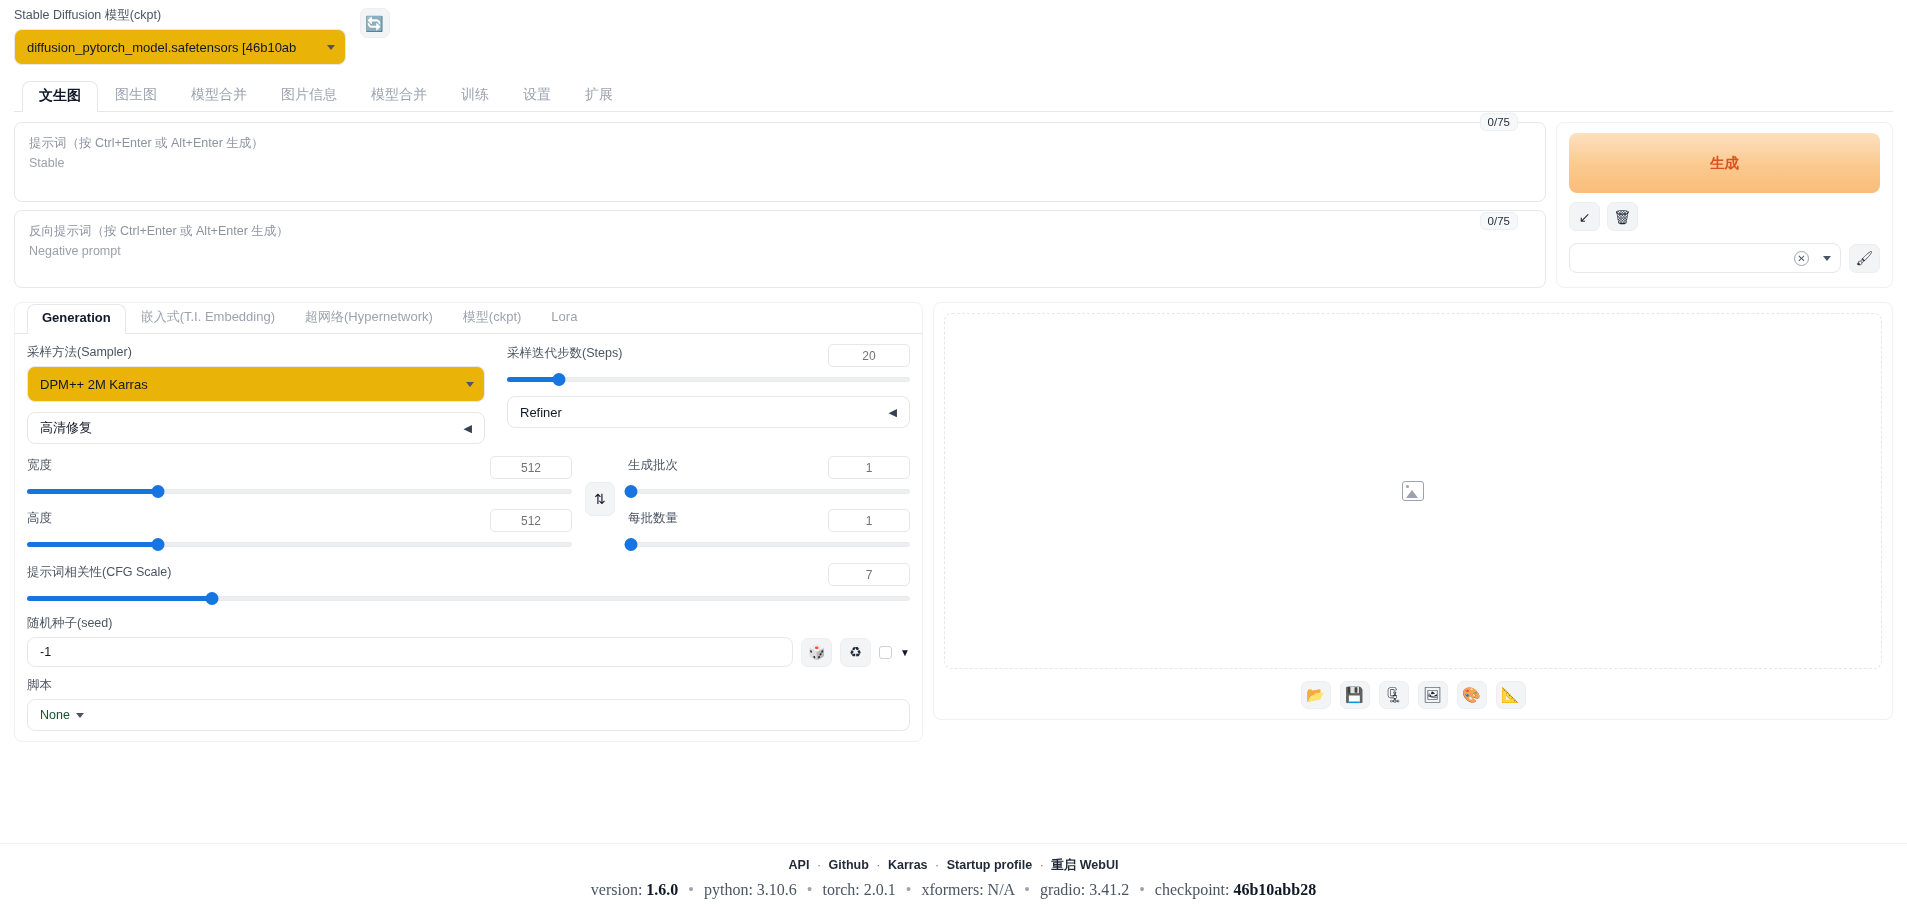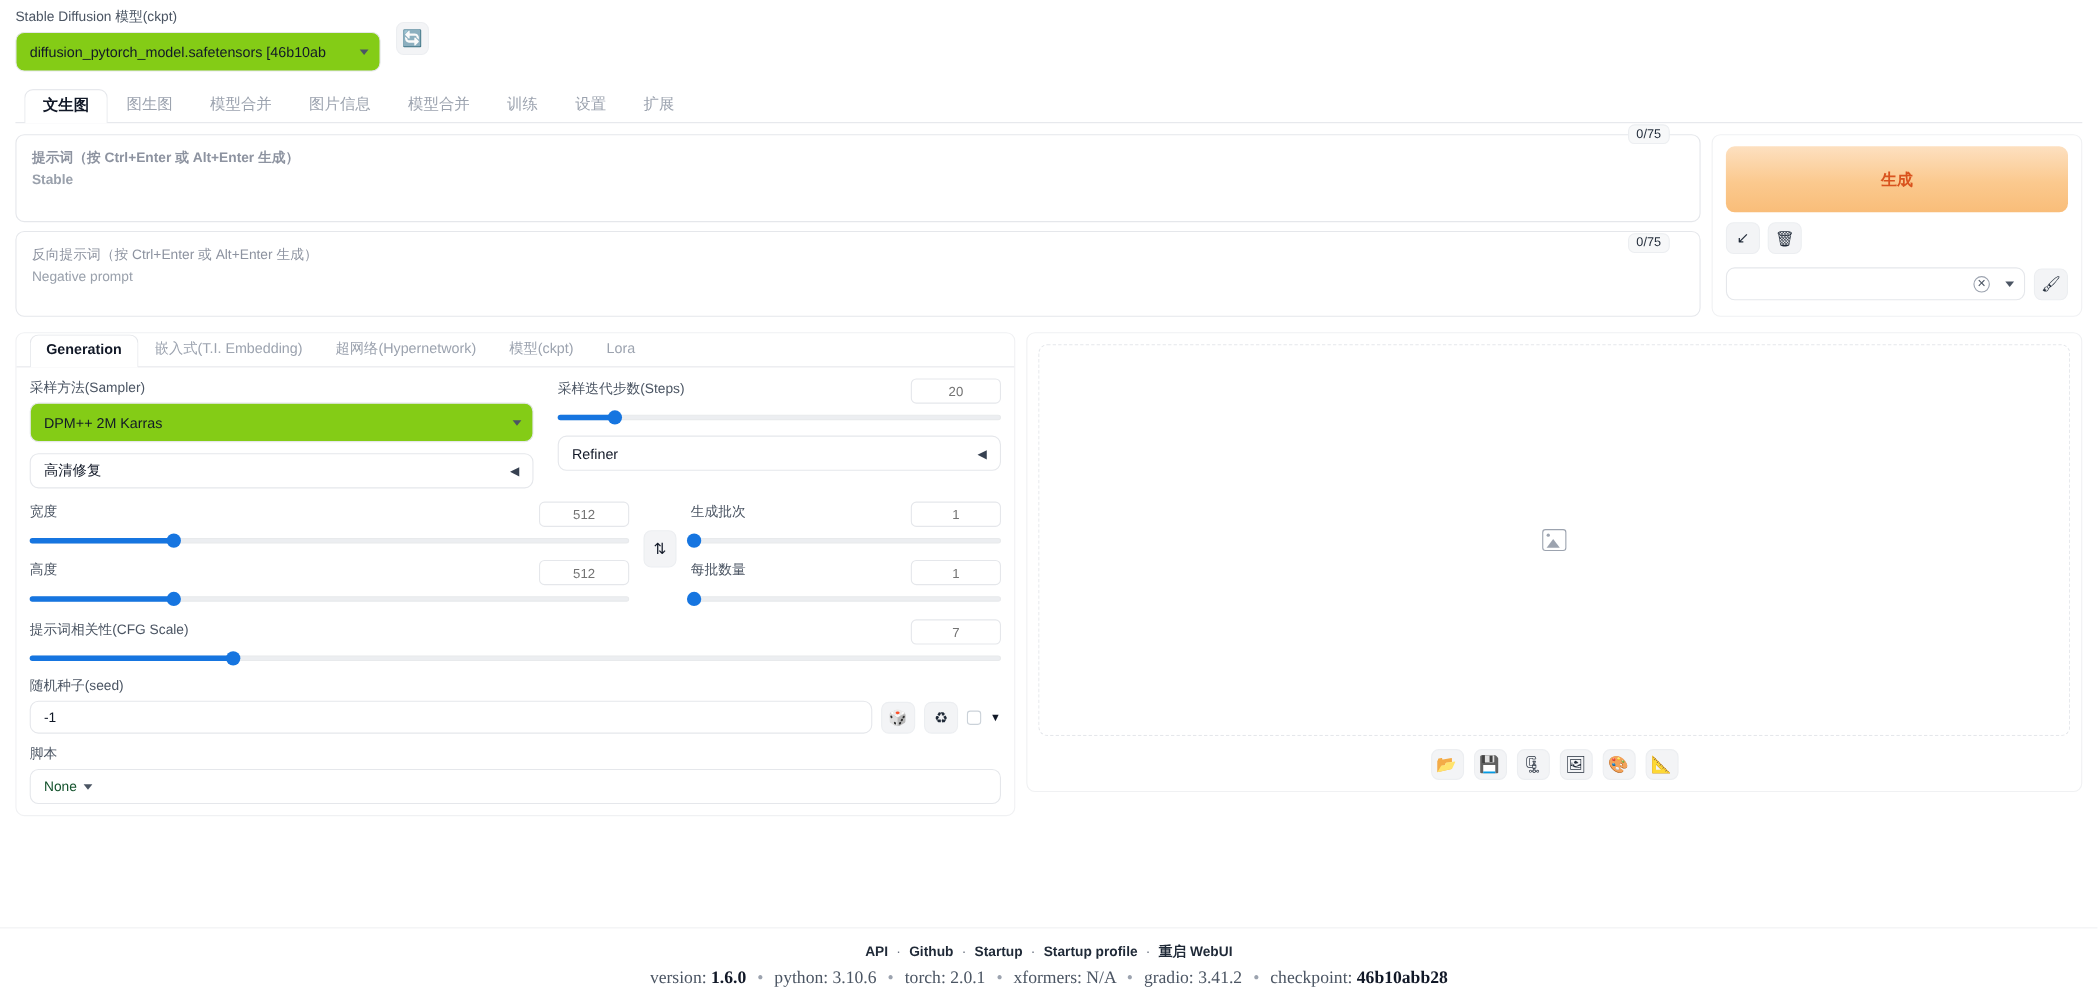--- a/index.html
+++ b/index.html
@@ -8,25 +8,25 @@
     margin: 0; padding: 0;
     width: 1907px; height: 913px;
     background: #ffffff;
     font-family: "Liberation Sans", "DejaVu Sans", sans-serif;
     color: #1f2937;
     overflow: hidden;
   }
   .app { width: 1907px; height: 913px; position: relative; padding: 0 14px; }
 
   
-  .model-row { display: flex; align-items: center; gap: 14px; padding-top: 8px; }
+  .model-row { display: flex; align-items: flex-start; gap: 14px; padding-top: 8px; }
   .model-block { width: 332px; }
   .field-label { font-size: 12.5px; color: #4b5563; margin-bottom: 6px; line-height: 1.2; }
   .dropdown {
-    height: 36px; border: 1px solid #e5e7eb; border-radius: 8px; background: #84cc16;
+    height: 36px; border: 1px solid #e5e7eb; border-radius: 8px; background: #eab308;
     display: flex; align-items: center; padding: 0 10px 0 12px;
     font-size: 13px; color: #111827; position: relative;
   }
   .dropdown .dd-text { flex: 1; white-space: nowrap; overflow: hidden; text-overflow: ellipsis; }
   .caret { width: 0; height: 0; border-left: 4.5px solid transparent; border-right: 4.5px solid transparent;
            border-top: 5.5px solid #4b5563; margin-left: 6px; }
   .icon-btn {
     width: 30px; height: 30px; border-radius: 7px; background: #f3f4f6; border: 1px solid #eceef1;
     display: inline-flex; align-items: center; justify-content: center; font-size: 15px; line-height: 1;
     cursor: pointer; color: #374151;
@@ -43,21 +43,21 @@
 
   
   .prompt-wrap { display: flex; gap: 10px; margin-top: 10px; }
   .prompt-left { flex: 1; min-width: 0; position: relative; }
   .ta {
     border: 1px solid #e5e7eb; border-radius: 8px; background: #fff; padding: 12px 14px;
     font-size: 12.5px; color: #9aa1ac; line-height: 1.35; position: relative;
   }
   .ta .l1 { color: #8d93a0; }
   .ta .l2 { color: #9aa1ac; margin-top: 3px; }
-  .ta.pos { height: 80px; font-weight: bold; }
+  .ta.pos { height: 80px; }
   .ta.neg { height: 78px; margin-top: 8px; }
   .counter {
     position: absolute; right: 28px; background: #f7f8f9; border: 1px solid #eceef1;
     border-radius: 6px; font-size: 11.5px; color: #1f2937; padding: 2px 7px; z-index: 5;
   }
   .counter.c1 { top: -9px; }
   .counter.c2 { top: 90px; }
 
   .prompt-right { width: 337px; border: 1px solid #f0f1f3; border-radius: 8px; padding: 10px 12px 12px 12px; }
   .gen-btn {
@@ -366,21 +366,21 @@
     </div>
   </div>
 
   <div class="footer">
     <div class="foot-line"></div>
     <div class="foot-links">
       <a href="#">API</a>
       <span class="sep">·</span>
       <a href="#">Github</a>
       <span class="sep">·</span>
-      <a href="#">Startup</a>
+      <a href="#">Karras</a>
       <span class="sep">·</span>
       <a href="#">Startup profile</a>
       <span class="sep">·</span>
       <a href="#">重启 WebUI</a>
     </div>
     <div class="foot-meta">
       <span>version:</span>
       <b>1.6.0</b>
       <span class="dot">•</span>
       <span>python:</span>

